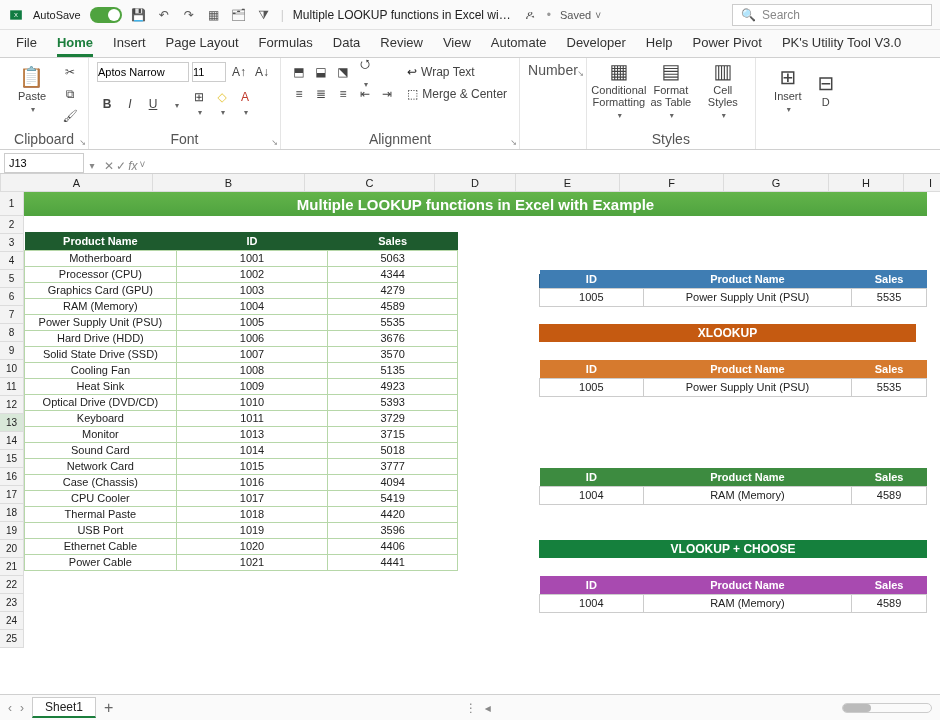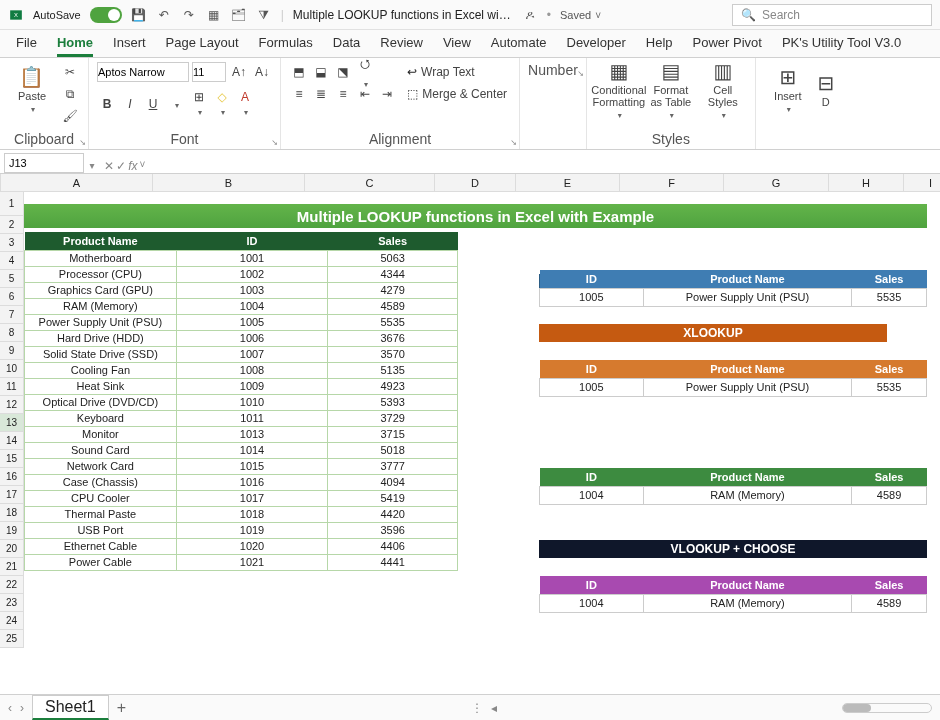--- a/index.html
+++ b/index.html
@@ -48,43 +48,43 @@
 
   
   .gridwrap { display: flex; height: calc(720px - 30px - 28px - 92px - 24px - 26px - 18px); overflow: hidden; }
   .colhdr { background: #f3f3f3; border-right: 1px solid #dcdcdc; border-bottom: 1px solid #dcdcdc; text-align: center; font-size: 11px; height: 18px; line-height: 18px; }
   .rowhdrs { display: flex; flex-direction: column; }
   .rowhdr { width: 24px; background: #f3f3f3; border-right: 1px solid #dcdcdc; border-bottom: 1px solid #dcdcdc; text-align: center; font-size: 10px; height: 18px; line-height: 18px; }
   .rowhdr.tall { height: 24px; line-height: 24px; }
   .rowhdr.sel { background:#d9e8d9;}
   .cells { position: relative; }
 
-  .title-banner { position: absolute; top: 12px; left: 0; height: 24px; display: flex; align-items: center; justify-content: center; color: #fff; font-weight: 700; font-size: 15px; background: linear-gradient(#63b44a, #4fa33f); }
+  .title-banner { position: absolute; top: 0; left: 0; height: 24px; display: flex; align-items: center; justify-content: center; color: #fff; font-weight: 700; font-size: 15px; background: linear-gradient(#63b44a, #4fa33f); }
 
   .excel-table { position: absolute; border-collapse: collapse; font-size: 11px; }
   .excel-table th { color: #fff; font-weight: 700; height: 18px; }
   .excel-table td { border: 1px solid #b6d7a8; height: 16px; text-align: center; background: #fff; }
   .hdr-green th { background: #1e5b2e; }
 
   .sidehdr { position: absolute; height: 18px; display:flex; align-items:center; justify-content:center; color:#fff; font-weight:700; font-size:12px;}
   .hdr-blue { background: #2b5c84; margin-top: 40px; }
   .hdr-orange { background: #c55a11; }
   .hdr-dgreen { background: #1a4220; }
-  .hdr-purple { background: #0f172a; }
+  .hdr-purple { background: #15803d; }
   .hdr-lblue { background:#3f7db3; }
   .hdr-lorange { background:#d67a2e; }
   .hdr-lgreen {background:#3d8b40;}
   .hdr-lpurple{background:#a84ab0;}
   .mini-table { position: absolute; border-collapse: collapse; font-size: 11px; }
   .mini-table th { color: #fff; height: 18px; font-weight:700;}
   .mini-table td { border: 1px solid #ccc; height: 18px; text-align: center; background:#fff;}
 
   
   .sheettabs { display: flex; align-items: center; height: 26px; border-top: 1px solid #d0d0d0; gap: 8px; padding: 0 8px; background:#fafafa;}
-  .sheettab { border: 1px solid #ccc; border-bottom: 2px solid #1b7e3c; padding: 2px 12px; background: #fff; font-size: 16px; }
+  .sheettab { border: 1px solid #ccc; border-bottom: 2px solid #1b7e3c; padding: 2px 12px; background: #fff; font-size: 12px; }
   .navarrow{color:#888;}
   .scroll-track{ margin-left:auto; width:90px; height:10px; border:1px solid #ccc; border-radius:5px; position:relative;}
   .scroll-thumb{position:absolute; left:0; width:28px; height:8px; top:0; background:#bbb; border-radius:4px;}
 
   .icon-svg { width:14px; height:14px; }
 </style>
 </head>
 <body>
 
 <div class="titlebar">
@@ -417,21 +417,21 @@
             <th style="width:209px">Product Name</th>
             <th style="width:75px">Sales</th>
           </tr>
           <tr>
             <td>1005</td>
             <td>Power Supply Unit (PSU)</td>
             <td>5535</td>
           </tr>
         </tbody>
       </table>
-      <div class="sidehdr hdr-orange" style="left: 515px; top: 132px; width: 348px;">XLOOKUP</div>
+      <div class="sidehdr hdr-orange" style="left: 515px; top: 132px; width: 377px;">XLOOKUP</div>
       <table class="mini-table" style="left: 515px; top: 168px; width: 388px;">
         <tbody>
           <tr class="hdr-lorange">
             <th style="width:104px">ID</th>
             <th style="width:209px">Product Name</th>
             <th style="width:75px">Sales</th>
           </tr>
           <tr>
             <td>1005</td>
             <td>Power Supply Unit (PSU)</td>

